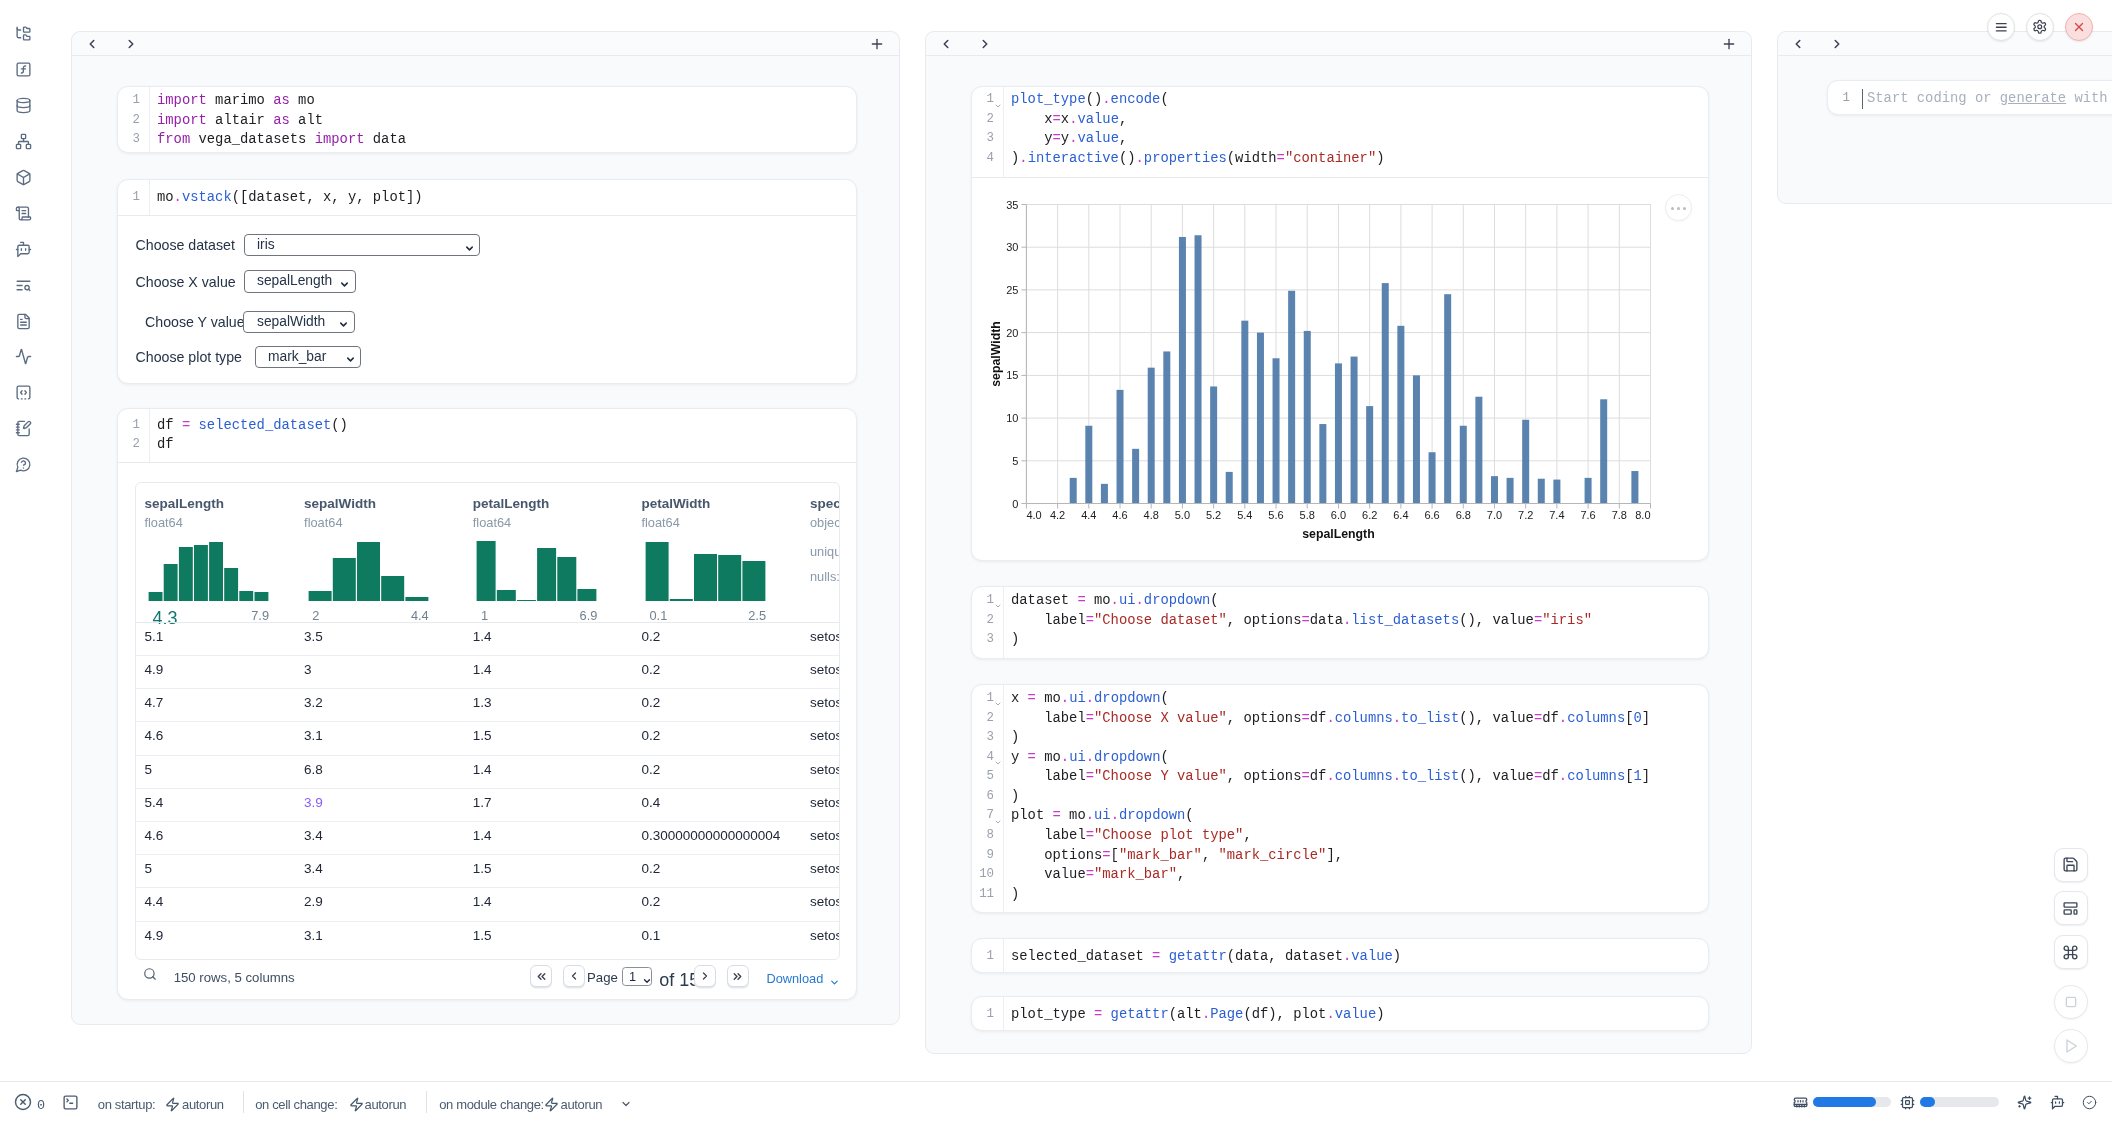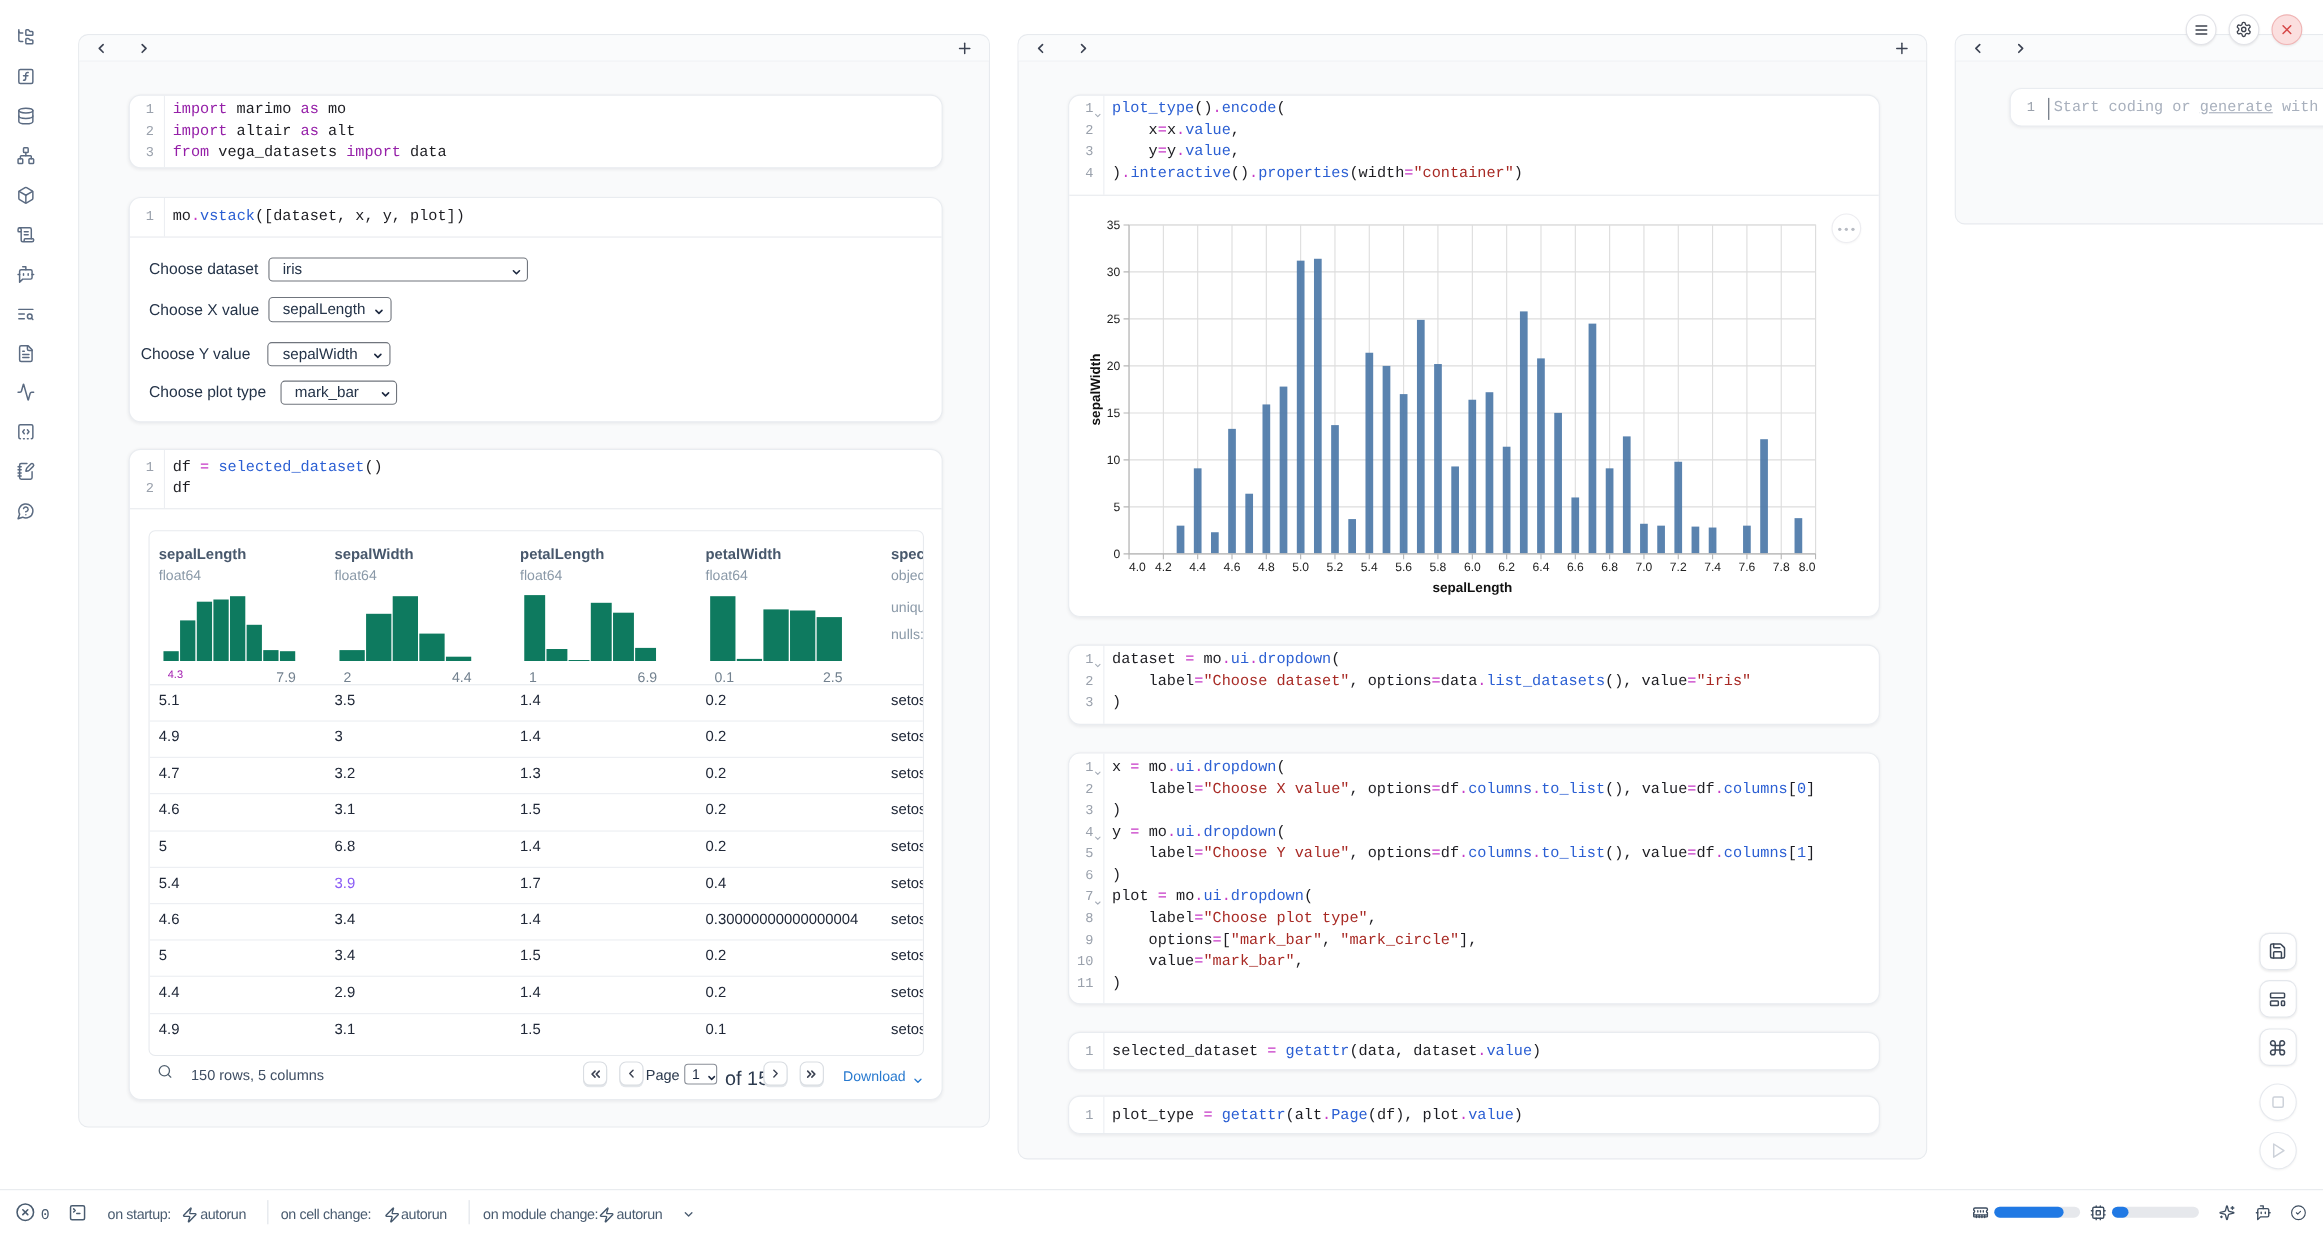--- a/index.html
+++ b/index.html
@@ -167,21 +167,21 @@
         <div class="ddtext" style="left:139.0px;top:21.4px">iris</div>
         <div class="ddchev" style="left:345.5px;top:23.7px"><svg width="11" height="11" viewBox="0 0 24 24" fill="none" stroke="#1d2940" stroke-width="3.2" stroke-linecap="round" stroke-linejoin="round">
             <path d="m6 9 6 6 6-6"></path>
           </svg></div>
         <div class="sellab" style="left:17.5px;top:57.5px">Choose X value</div>
         <div class="selbox" style="left:126.3px;top:54.2px;width:111.4px;height:22.5px"></div>
         <div class="ddtext" style="left:139.0px;top:57.4px">sepalLength</div>
         <div class="ddchev" style="left:221.2px;top:59.7px"><svg width="11" height="11" viewBox="0 0 24 24" fill="none" stroke="#1d2940" stroke-width="3.2" stroke-linecap="round" stroke-linejoin="round">
             <path d="m6 9 6 6 6-6"></path>
           </svg></div>
-        <div class="sellab" style="left:10px;top:98.0px">Choose Y value</div>
+        <div class="sellab" style="left:27px;top:98.0px">Choose Y value</div>
         <div class="selbox" style="left:125.4px;top:94.7px;width:111.4px;height:22.5px"></div>
         <div class="ddtext" style="left:139.0px;top:97.9px">sepalWidth</div>
         <div class="ddchev" style="left:220.3px;top:100.2px"><svg width="11" height="11" viewBox="0 0 24 24" fill="none" stroke="#1d2940" stroke-width="3.2" stroke-linecap="round" stroke-linejoin="round">
             <path d="m6 9 6 6 6-6"></path>
           </svg></div>
         <div class="sellab" style="left:17.5px;top:133.0px">Choose plot type</div>
         <div class="selbox" style="left:137.1px;top:129.7px;width:106.2px;height:22.5px"></div>
         <div class="ddtext" style="left:150.0px;top:132.9px">mark_bar</div>
         <div class="ddchev" style="left:226.8px;top:135.2px"><svg width="11" height="11" viewBox="0 0 24 24" fill="none" stroke="#1d2940" stroke-width="3.2" stroke-linecap="round" stroke-linejoin="round">
             <path d="m6 9 6 6 6-6"></path>
@@ -203,21 +203,21 @@
         <div style="position:absolute;left:12.5px;top:55px"><svg width="121" height="63" viewBox="0 0 121 63">
             <rect x="0.6" y="54.0" width="13.9" height="9.0" fill="#0e7a5f"></rect>
             <rect x="15.7" y="26.0" width="13.9" height="37.0" fill="#0e7a5f"></rect>
             <rect x="30.9" y="9.0" width="13.9" height="54.0" fill="#0e7a5f"></rect>
             <rect x="46.0" y="7.0" width="13.9" height="56.0" fill="#0e7a5f"></rect>
             <rect x="61.1" y="4.0" width="13.9" height="59.0" fill="#0e7a5f"></rect>
             <rect x="76.2" y="30.0" width="13.9" height="33.0" fill="#0e7a5f"></rect>
             <rect x="91.3" y="53.0" width="13.9" height="10.0" fill="#0e7a5f"></rect>
             <rect x="106.5" y="54.0" width="13.9" height="9.0" fill="#0e7a5f"></rect>
           </svg></div>
-        <div style="position:absolute;left:17.0px;top:125px;font-size:10px;color:#a21caf">4.3</div>
+        <div style="position:absolute;left:17.0px;top:125px;font-size:18px;color:#0f766e">4.3</div>
         <div style="position:absolute;left:12.5px;top:125px;width:121px;text-align:center;font-size:12.8px;color:#72818f">
           <span style="float:right">7.9</span>
         </div>
         <div style="position:absolute;left:168.6px;top:13px;font-size:13.5px;font-weight:bold;color:#48586c">sepalWidth</div>
         <div style="position:absolute;left:168.6px;top:31.5px;font-size:12.8px;color:#8a99a8">float64</div>
         <div style="position:absolute;left:172.2px;top:55px"><svg width="121" height="63" viewBox="0 0 121 63">
             <rect x="0.6" y="53.0" width="23.0" height="10.0" fill="#0e7a5f"></rect>
             <rect x="24.8" y="20.0" width="23.0" height="43.0" fill="#0e7a5f"></rect>
             <rect x="49.0" y="4.0" width="23.0" height="59.0" fill="#0e7a5f"></rect>
             <rect x="73.2" y="38.0" width="23.0" height="25.0" fill="#0e7a5f"></rect>

